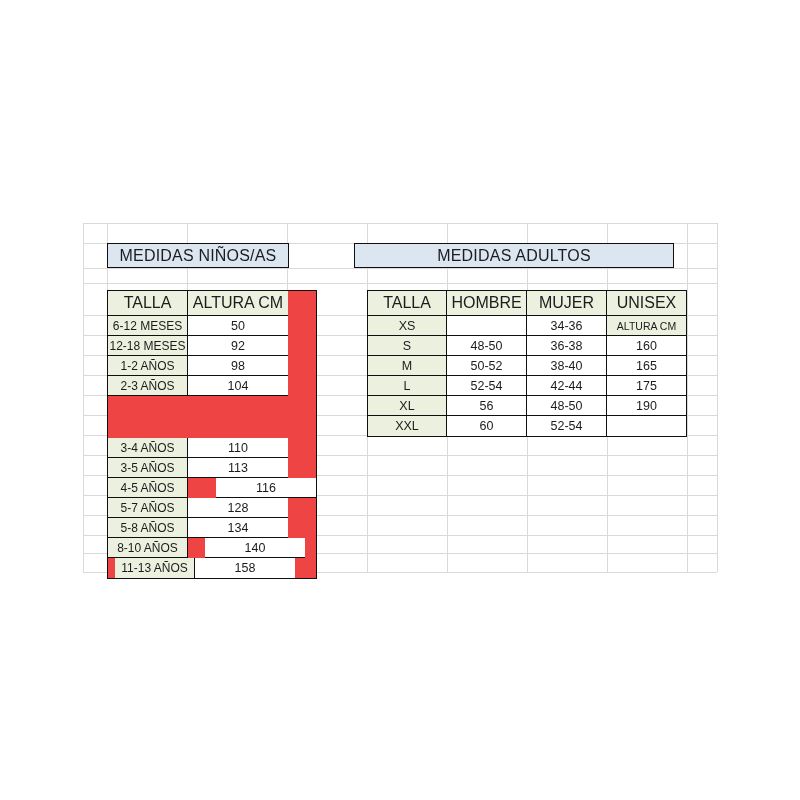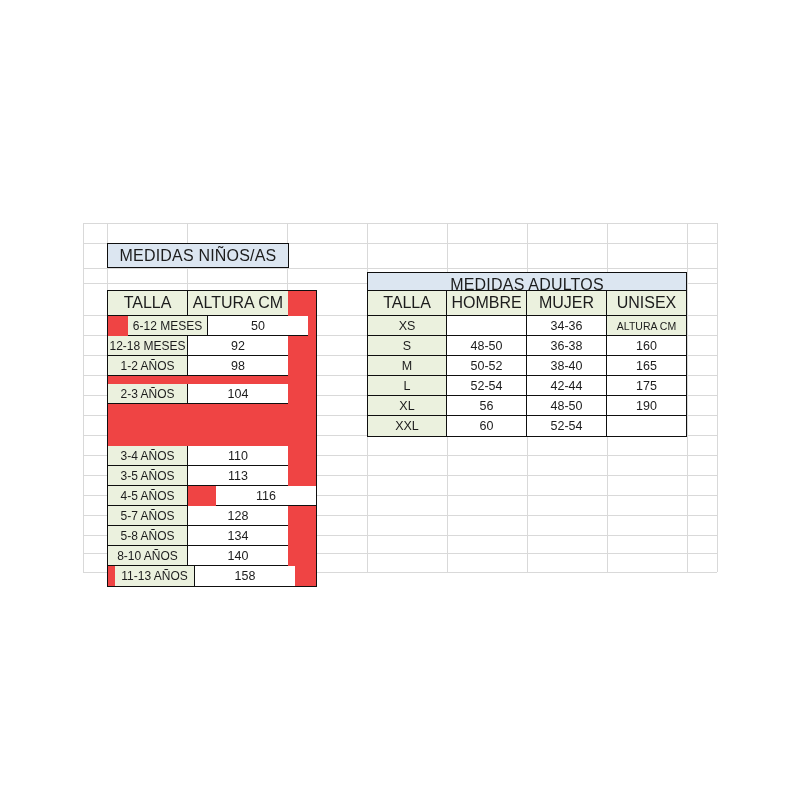--- a/index.html
+++ b/index.html
@@ -83,40 +83,40 @@
       <div class="gridline" style="left: 367px; top: 223px; width: 1px; height: 349px;"></div>
       <div class="gridline" style="left: 447px; top: 223px; width: 1px; height: 349px;"></div>
       <div class="gridline" style="left: 527px; top: 223px; width: 1px; height: 349px;"></div>
       <div class="gridline" style="left: 607px; top: 223px; width: 1px; height: 349px;"></div>
       <div class="gridline" style="left: 687px; top: 223px; width: 1px; height: 349px;"></div>
       <div class="gridline" style="left: 717px; top: 223px; width: 1px; height: 349px;"></div>
     </div>
 
   <div class="title-box" id="kids-title" style="left:107px;top:243px;width:180px;height:23px;">MEDIDAS NIÑOS/AS</div>
 
-  <div class="title-box" id="adults-title" style="left:367px;top:243px;width:318px;height:23px;margin-top:29px;">MEDIDAS ADULTOS</div>
+  <div class="title-box" id="adults-title" style="left:354px;top:243px;width:318px;height:23px;">MEDIDAS ADULTOS</div>
 
   <div class="sheet-table" id="kids-table" style="left:107px;top:290px;">
       <div class="t-row header-row" style="grid-template-columns: 80px 100px;">
         <div class="t-cell">TALLA</div>
         <div class="t-cell">ALTURA CM</div>
       </div>
-      <div class="t-row data-row" style="grid-template-columns: 80px 100px; padding-left: 20px;">
+      <div class="t-row data-row" style="grid-template-columns: 80px 100px;">
         <div class="t-cell green">6-12 MESES</div>
         <div class="t-cell">50</div>
       </div>
       <div class="t-row data-row" style="grid-template-columns: 80px 100px;">
         <div class="t-cell green">12-18 MESES</div>
         <div class="t-cell">92</div>
       </div>
       <div class="t-row data-row" style="grid-template-columns: 80px 100px;">
         <div class="t-cell green">1-2 AÑOS</div>
         <div class="t-cell">98</div>
       </div>
-      <div class="t-row data-row" style="grid-template-columns: 80px 100px; margin-top: 8px;">
+      <div class="t-row data-row" style="grid-template-columns: 80px 100px;">
         <div class="t-cell green">2-3 AÑOS</div>
         <div class="t-cell">104</div>
       </div>
       <div class="t-row data-row" style="grid-template-columns: 80px 100px; margin-top: 42px;">
         <div class="t-cell green">3-4 AÑOS</div>
         <div class="t-cell">110</div>
       </div>
       <div class="t-row data-row" style="grid-template-columns: 80px 100px;">
         <div class="t-cell green">3-5 AÑOS</div>
         <div class="t-cell">113</div>
@@ -126,21 +126,21 @@
         <div class="t-cell">116</div>
       </div>
       <div class="t-row data-row" style="grid-template-columns: 80px 100px;">
         <div class="t-cell green">5-7 AÑOS</div>
         <div class="t-cell">128</div>
       </div>
       <div class="t-row data-row" style="grid-template-columns: 80px 100px;">
         <div class="t-cell green">5-8 AÑOS</div>
         <div class="t-cell">134</div>
       </div>
-      <div class="t-row data-row" style="grid-template-columns: 80px 100px;">
+      <div class="t-row data-row" style="grid-template-columns: 80px 100px; gap: 17px;">
         <div class="t-cell green">8-10 AÑOS</div>
         <div class="t-cell">140</div>
       </div>
       <div class="t-row data-row" style="grid-template-columns: 80px 100px; padding-left: 7px;">
         <div class="t-cell green">11-13 AÑOS</div>
         <div class="t-cell">158</div>
       </div>
     </div>
 
   <div class="sheet-table" id="adults-table" style="left:367px;top:290px;">

